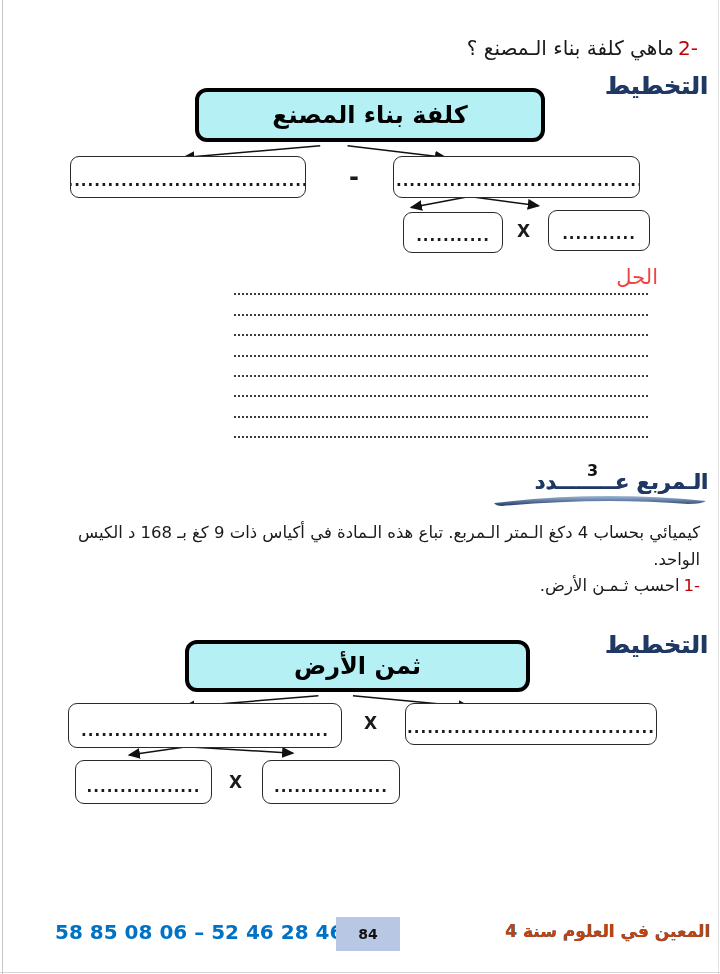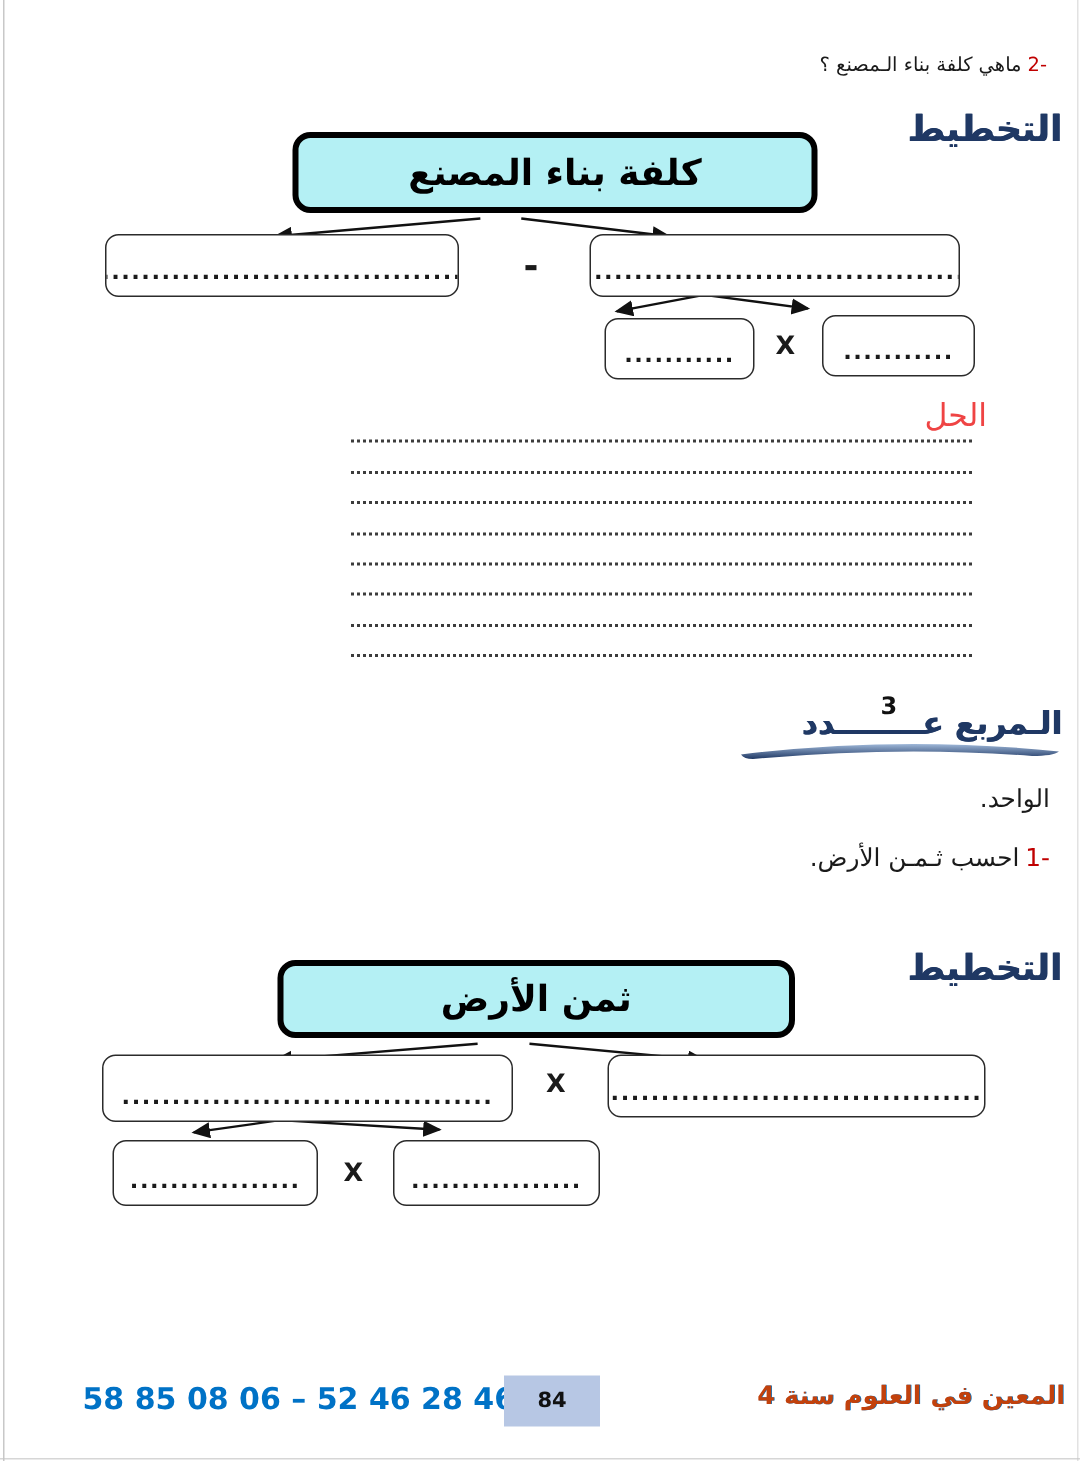--- a/index.html
+++ b/index.html
@@ -7,21 +7,21 @@
   .page {
     position:relative; width:720px; height:974px; background:#ffffff;
     font-family:"DejaVu Sans", sans-serif; color:#111; overflow:hidden;
     margin:0 auto;
   }
   .edge-left  { position:absolute; left:2px; top:0; bottom:0; width:1px; background:#9a9a9a; opacity:.55; }
   .edge-right { position:absolute; right:1px; top:0; bottom:0; width:1px; background:#cfcfcf; opacity:.6; }
   .edge-bottom{ position:absolute; left:0; right:0; bottom:1px; height:1px; background:#c4c4c4; opacity:.7; }
 
   
-  .q-line { position:absolute; direction:rtl; text-align:left; font-size:13px; color:#1a1a1a; white-space:nowrap; }
+  .q-line { position:absolute; direction:rtl; text-align:left; font-size:20px; color:#1a1a1a; white-space:nowrap; }
   .q2 { top:36px; right:22px; }
   .red-num { color:#c00000; display:inline-block; direction:ltr; font-weight:normal; margin-left:4px; }
 
   
   .planning {
     position:absolute; right:12px; direction:rtl; color:#1f3864;
     font-size:24px; font-weight:bold; text-shadow:.6px 0 0 #1f3864;
     white-space:nowrap;
   }
   .planning-1 { top:72px; }
@@ -82,21 +82,21 @@
     position:absolute; top:-9px; left:44%; color:#111; font-weight:bold; font-size:16px;
   }
   .situation-swoosh { display:block; margin-top:0px; }
 
   
   .problem {
     position:absolute; top:520px; right:20px; left:24px; direction:rtl; text-align:right;
     font-size:16.5px; line-height:26.5px; color:#1a1a1a;
   }
   .problem .pline { white-space:nowrap; }
-  .problem .q1 { margin-top:12px; }
+  .problem .q1 { margin-top:0px; }
 
   
   .footer-phones {
     position:absolute; left:55px; top:920px; direction:ltr;
     color:#0072c6; font-weight:bold; font-size:20px; white-space:nowrap;
   }
   .page-number-box {
     position:absolute; left:336px; top:917px; width:64px; height:34px;
     background:#b7c7e4; display:flex; align-items:center; justify-content:center;
     font-weight:bold; font-size:14px; color:#111;
@@ -163,20 +163,21 @@
             <stop offset="0" stop-color="#9fb8d9"></stop>
             <stop offset="1" stop-color="#1f3864"></stop>
           </linearGradient>
         </defs>
         <path d="M2,9 Q108,-4 214,7 Q210,10 196,10 Q108,3 10,12 Q4,12 2,9 Z" fill="url(#sw)"></path>
       </svg>
     </span>
   </div>
 
   <div class="problem">
+    <div class="pline">كيميائي بحساب 4 دكغ الـمتر الـمربع. تباع هذه الـمادة في أكياس ذات 9 كغ بـ 168 د الكيس</div>
     <div class="pline">الواحد.</div>
     <div class="pline q1">
       <span class="red-num">1-</span><span>احسب ثـمـن الأرض.</span>
     </div>
   </div>
 
   <div class="planning planning-2">التخطيط</div>
 
   <div class="diagram d2">
     <svg class="arrows" viewBox="0 0 720 175">

